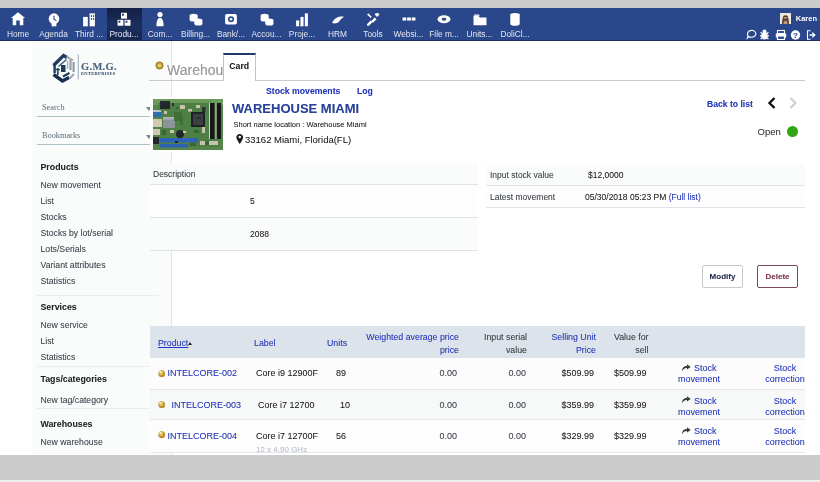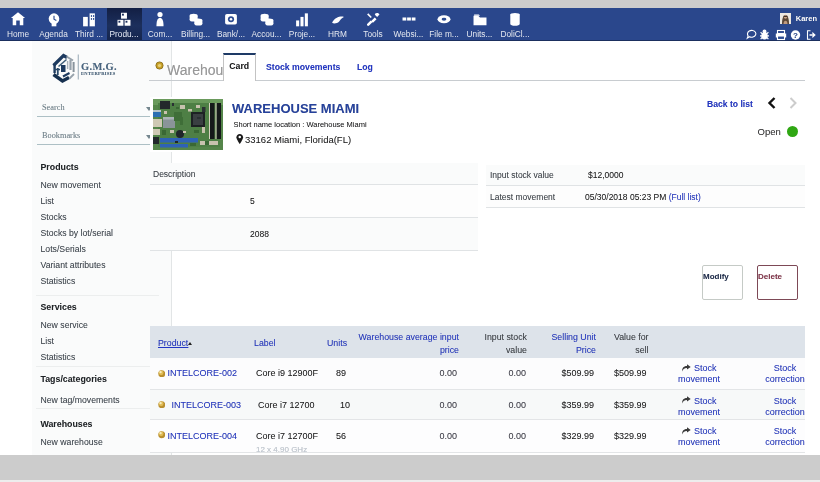--- a/index.html
+++ b/index.html
@@ -16,31 +16,31 @@
 #userbox{position:absolute;top:3px;right:3px;color:#fff;}
 
 #sidebar{left:0;top:41px;width:140px;height:414px;background:#fafbfb;border-right:1px solid #e2e5e6;box-sizing:border-box;margin-left:32px;}
 .side-sel{position:absolute;left:10px;font-size:8.3px;color:#71848d;font-family:Liberation Serif, serif;}
 .side-line{position:absolute;left:5px;width:121px;height:1px;background:#adc0c5;}
 .side-caret{position:absolute;width:0;height:0;border-left:3.5px solid transparent;border-right:3.5px solid transparent;border-top:4px solid #74868e;}
 .sec-title{position:absolute;left:8.5px;font-size:8.8px;font-weight:bold;color:#1e2225;}
 .side-link{position:absolute;left:8.5px;font-size:8.7px;color:#3e464e;}
 .side-div{position:absolute;left:4px;width:123px;height:1px;background:#eceeee;}
 
-.tabtxt{position:absolute;font-size:8.7px;font-weight:bold;color:#2236c5;}
+.tabtxt{position:absolute;font-size:8.7px;font-weight:bold;color:#2236c5;margin-top:24px;}
 #tab-card{position:absolute;left:222.5px;top:53px;width:33.5px;height:28px;background:#fff;
  border:1px solid #c3c3c3;border-top:2.5px solid #1e3a66;border-bottom:none;box-sizing:border-box;
  font-size:8.7px;font-weight:bold;color:#1a1a1a;text-align:center;line-height:23px;z-index:3;}
 #tabline{position:absolute;left:149px;top:80px;width:656px;height:1px;background:#c8ccd0;}
 
 .dt-label{color:#3e444a;font-size:8.5px;}
 .dt-val{color:#1c1c1c;font-size:8.5px;}
 
-.btn{position:absolute;top:265px;height:35px;background:#fff;border-radius:2px;
- font-size:8px;font-weight:bold;text-align:left;line-height:21px;box-sizing:border-box;}
+.btn{position:absolute;top:265px;height:23px;background:#fff;border-radius:2px;
+ font-size:8px;font-weight:bold;text-align:center;line-height:21px;box-sizing:border-box;}
 
 #lt-head{left:150px;top:326px;width:655px;height:32px;background:#dde3ea;}
 .th{position:absolute;font-size:8.8px;color:#2236c5;white-space:nowrap;}
 .th.dark{color:#3a3e43;}
 .td{position:absolute;font-size:9px;color:#1d1d1d;white-space:nowrap;}
 .td.blue,a.blue{color:#2236c5;} .mv{line-height:11px;} .num{color:#45454f;}
 .rowline{position:absolute;left:150px;width:655px;height:1px;background:#e3e5e7;}
 #footer{left:0;top:455px;width:820px;height:25px;background:#cccccc;}
 #footer2{left:0;top:480px;width:820px;height:2px;background:#ededed;}
 </style>
@@ -240,21 +240,21 @@
   <div class="side-link" style="top:203px">Lots/Serials</div>
   <div class="side-link" style="top:219px">Variant attributes</div>
   <div class="side-link" style="top:235px">Statistics</div>
   <div class="side-div" style="top:254px"></div>
   <div class="sec-title" style="top:261px">Services</div>
   <div class="side-link" style="top:279px">New service</div>
   <div class="side-link" style="top:295px">List</div>
   <div class="side-link" style="top:311px">Statistics</div>
   <div class="side-div" style="top:325px"></div>
   <div class="sec-title" style="top:333px">Tags/categories</div>
-  <div class="side-link" style="top:354px">New tag/movements</div>
+  <div class="side-link" style="top:354px">New tag/category</div>
   <div class="side-div" style="top:367px"></div>
   <div class="sec-title" style="top:377.5px">Warehouses</div>
   <div class="side-link" style="top:396px">New warehouse</div>
 </div>
 
 <svg class="abs" style="left:155px;top:60.5px" width="9" height="9" viewBox="0 0 10 10">
     <circle cx="5" cy="5" r="4" fill="#c9a227" stroke="#8a6d1a" stroke-width="1"></circle>
     <circle cx="5" cy="5" r="1.8" fill="#e7cf7a"></circle>
   </svg>
 <div class="abs" style="left:167px;top:62px;font-size:14px;color:#999">Warehouse</div>
@@ -354,23 +354,23 @@
 <div class="abs" style="left:150px;top:388.5px;width:655px;height:30px;background:#f7f9f9"></div>
 <div class="abs" style="left:150px;top:418.5px;width:655px;height:33.5px;background:#fdfdfe"></div>
 <div class="rowline" style="top:388.5px"></div>
 <div class="rowline" style="top:418.5px"></div>
 <div class="rowline" style="top:452px"></div>
 
 <div class="abs th" style="left:158px;top:338px;text-decoration:underline">Product</div>
 <div class="abs" style="left:188px;top:341.5px;width:0;height:0;border-left:2.8px solid transparent;border-right:2.8px solid transparent;border-bottom:3.4px solid #222"></div>
 <div class="abs th" style="left:254px;top:338px">Label</div>
 <div class="abs th" style="left:327px;top:338px">Units</div>
-<div class="abs th" style="right:361px;top:332px;text-align:right">Warehouse average input</div>
+<div class="abs th" style="right:361px;top:332px;text-align:right">Weighted average price</div>
 <div class="abs th" style="right:361px;top:344.5px">price</div>
-<div class="abs th dark" style="right:293px;top:332px">Input stock</div>
+<div class="abs th dark" style="right:293px;top:332px">Input serial</div>
 <div class="abs th dark" style="right:293px;top:344.5px">value</div>
 <div class="abs th" style="right:224px;top:332px">Selling Unit</div>
 <div class="abs th" style="right:224px;top:344.5px">Price</div>
 <div class="abs th dark" style="right:171.5px;top:332px">Value for</div>
 <div class="abs th dark" style="right:171.5px;top:344.5px">sell</div>
 
 <svg class="abs" style="left:157.5px;top:369.5px" width="7.5" height="7.5" viewBox="0 0 10 10">
     <defs></defs>
     <circle cx="5" cy="5" r="4.6" fill="#b98f2f"></circle>
     <circle cx="4.2" cy="3.8" r="3.2" fill="#e0bc55"></circle>

